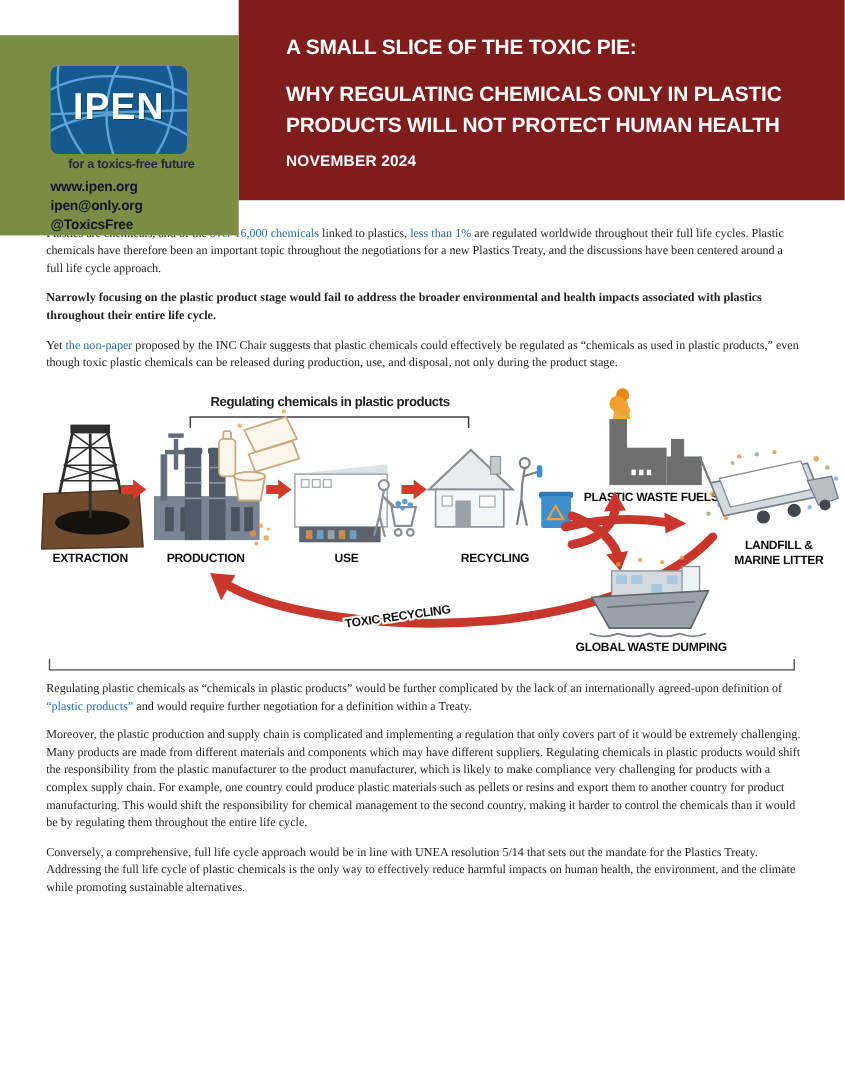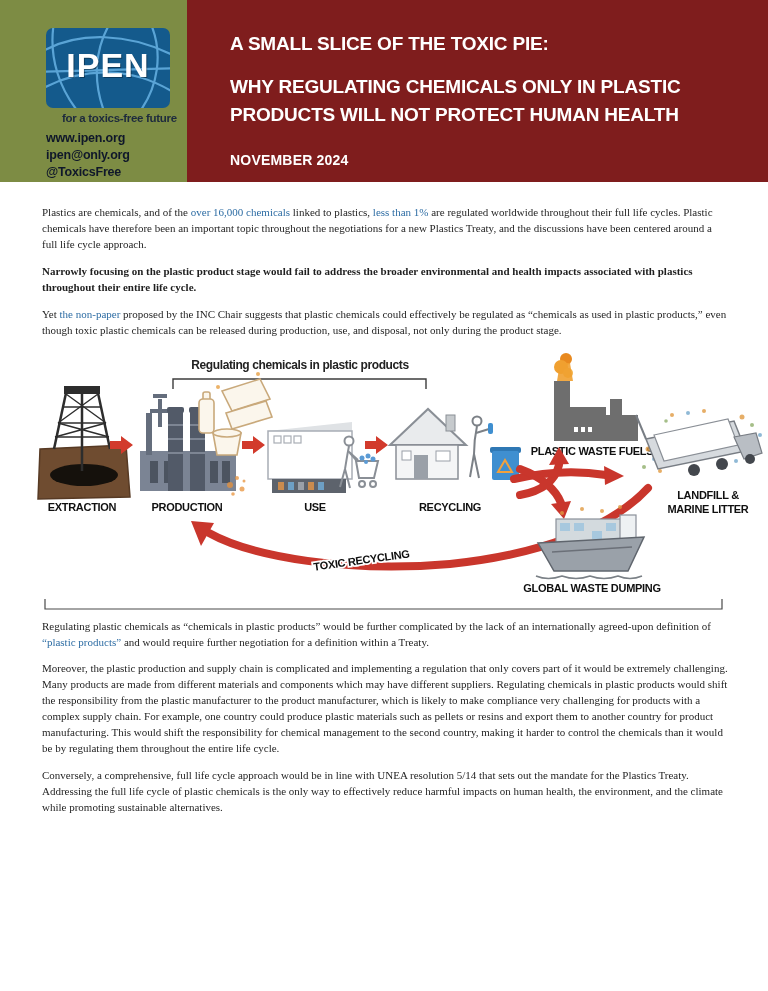--- a/index.html
+++ b/index.html
@@ -3,21 +3,21 @@
 <meta charset="utf-8">
 <style>
   * { margin:0; padding:0; box-sizing:border-box; }
   html,body { background:#ffffff; }
   body {
     width:768px; height:991px; position:relative; overflow:hidden;
     font-family:"Liberation Serif", serif; color:#212121;
   }
   
   .header { display:flex; width:768px; height:182px; }
-  .header-green { width:187px; height:182px; background:#7d8c44; position:relative; flex:none; }
+  .header-green { width:217px; height:182px; background:#7d8c44; position:relative; flex:none;margin-top:32px; }
   .logo-box {
     position:absolute; left:46px; top:28px; width:124px; height:80px;
     background:#145a8c; border-radius:7px; overflow:hidden;
   }
   .logo-box svg { position:absolute; left:0; top:0; }
   .logo-text {
     position:absolute; width:100%; text-align:center; top:18px;
     font-family:"Liberation Sans", sans-serif; font-weight:900; font-size:34px;
     color:#ffffff; letter-spacing:1px; text-shadow:1px 1px 0 rgba(0,0,0,.35);
   }
@@ -32,21 +32,21 @@
     color:#0f172a; line-height:1.35; letter-spacing:-0.2px;
   }
   .header-blue { flex:1; background:#7f1d1d; padding:30px 30px 0 43px; }
   .title1, .title2 {
     font-family:"Liberation Sans", sans-serif; font-weight:700; color:#ffffff;
     font-size:19px; letter-spacing:-0.2px; line-height:1.5;
   }
   .title2 { max-width:482px; margin-top:14px; }
   .pub-date {
     font-family:"Liberation Sans", sans-serif; font-weight:700; color:#ffffff;
-    font-size:14px; margin-top:22px; letter-spacing:0.2px;
+    font-size:14px; margin-top:8px; letter-spacing:0.2px;
   }
   
   .main { padding:23px 40px 30px 42px; }
   .body-p { font-size:11px; line-height:1.45; margin-bottom:11px; color:#1f1f1f; }
   .body-p .bold, .body-p.all-bold { font-weight:700; }
   .link { color:#2e6da4; text-decoration:none; cursor:pointer; }
   
   .diagram { margin:12px -40px 0 -42px; width:768px; position:relative; }
   .diagram svg { display:block; }
   .stage, .bracket-label, .offshoot {

